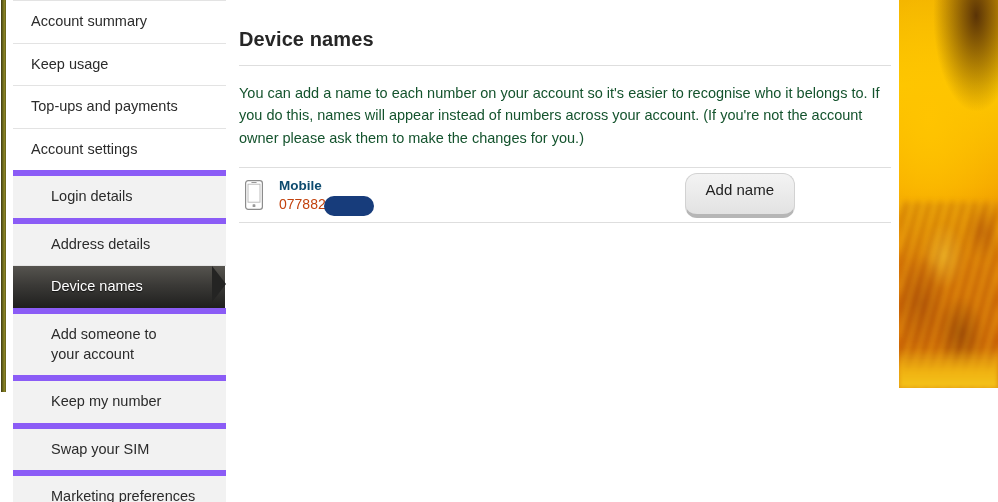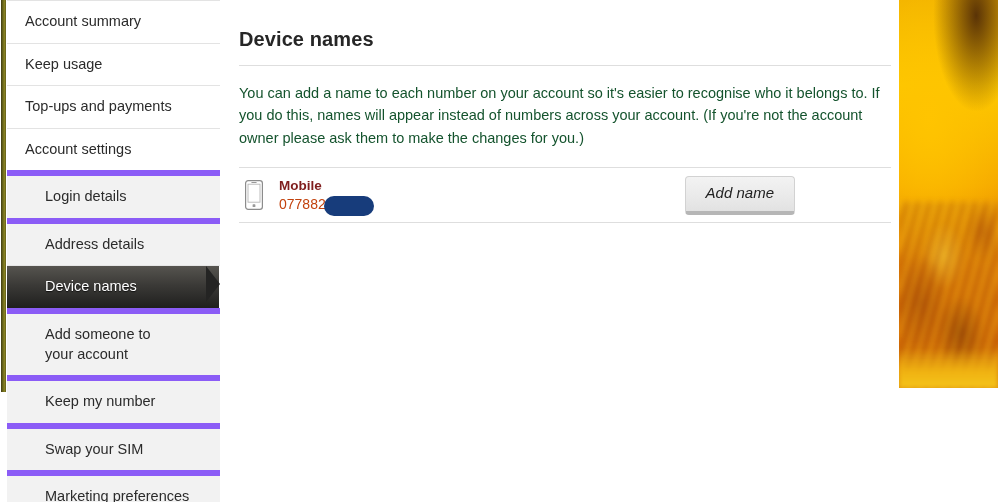--- a/index.html
+++ b/index.html
@@ -24,21 +24,21 @@
     left: 1px;
     top: 0;
     width: 5px;
     height: 392px;
     background: linear-gradient(to right, #3d3a12 0%, #6e6a1d 40%, #8a8424 75%, #5c5818 100%);
   }
 
   
   .sidebar {
     position: absolute;
-    left: 7px;
+    left: 13px;
     top: 0;
     width: 213px;
     height: 502px;
   }
   .nav-list { list-style: none; margin: 0; padding: 0; }
 
   .nav-item {
     position: relative;
     border-top: 1px solid #e3e3e3;
     font-size: 14.5px;
@@ -139,21 +139,21 @@
     align-items: center;
     margin-right: 10px;
   }
   .device-meta {
     position: relative;
     min-width: 220px;
   }
   .device-type {
     font-size: 13.5px;
     font-weight: bold;
-    color: #7f1d1d;
+    color: #0c4a6e;
     line-height: 1.35;
   }
   .device-number {
     font-size: 14px;
     color: #c2410c;
     line-height: 1.35;
     position: relative;
     display: inline-block;
     text-align: right;
   }
@@ -169,25 +169,24 @@
 
   .spacer { flex: 1; }
 
   .add-name-btn {
     font-family: "Liberation Sans", sans-serif;
     font-size: 15px;
     color: #222222;
     background: linear-gradient(to bottom, #f3f3f3 0%, #eaeaea 55%, #e2e2e2 100%);
     border: 1px solid #d2d2d2;
     border-bottom: 4px solid #b6b6b6;
-    border-radius: 4px;
-    padding: 7px 20px 10px 20px;
+    border-radius: 12px;
+    padding: 7px 20px 16px 20px;
     cursor: pointer;
     margin-right: 96px;
-    font-style: italic;
   }
 
   
   .hero-image {
     position: absolute;
     left: 899px;
     top: 0;
     width: 99px;
     height: 388px;
     overflow: hidden;

